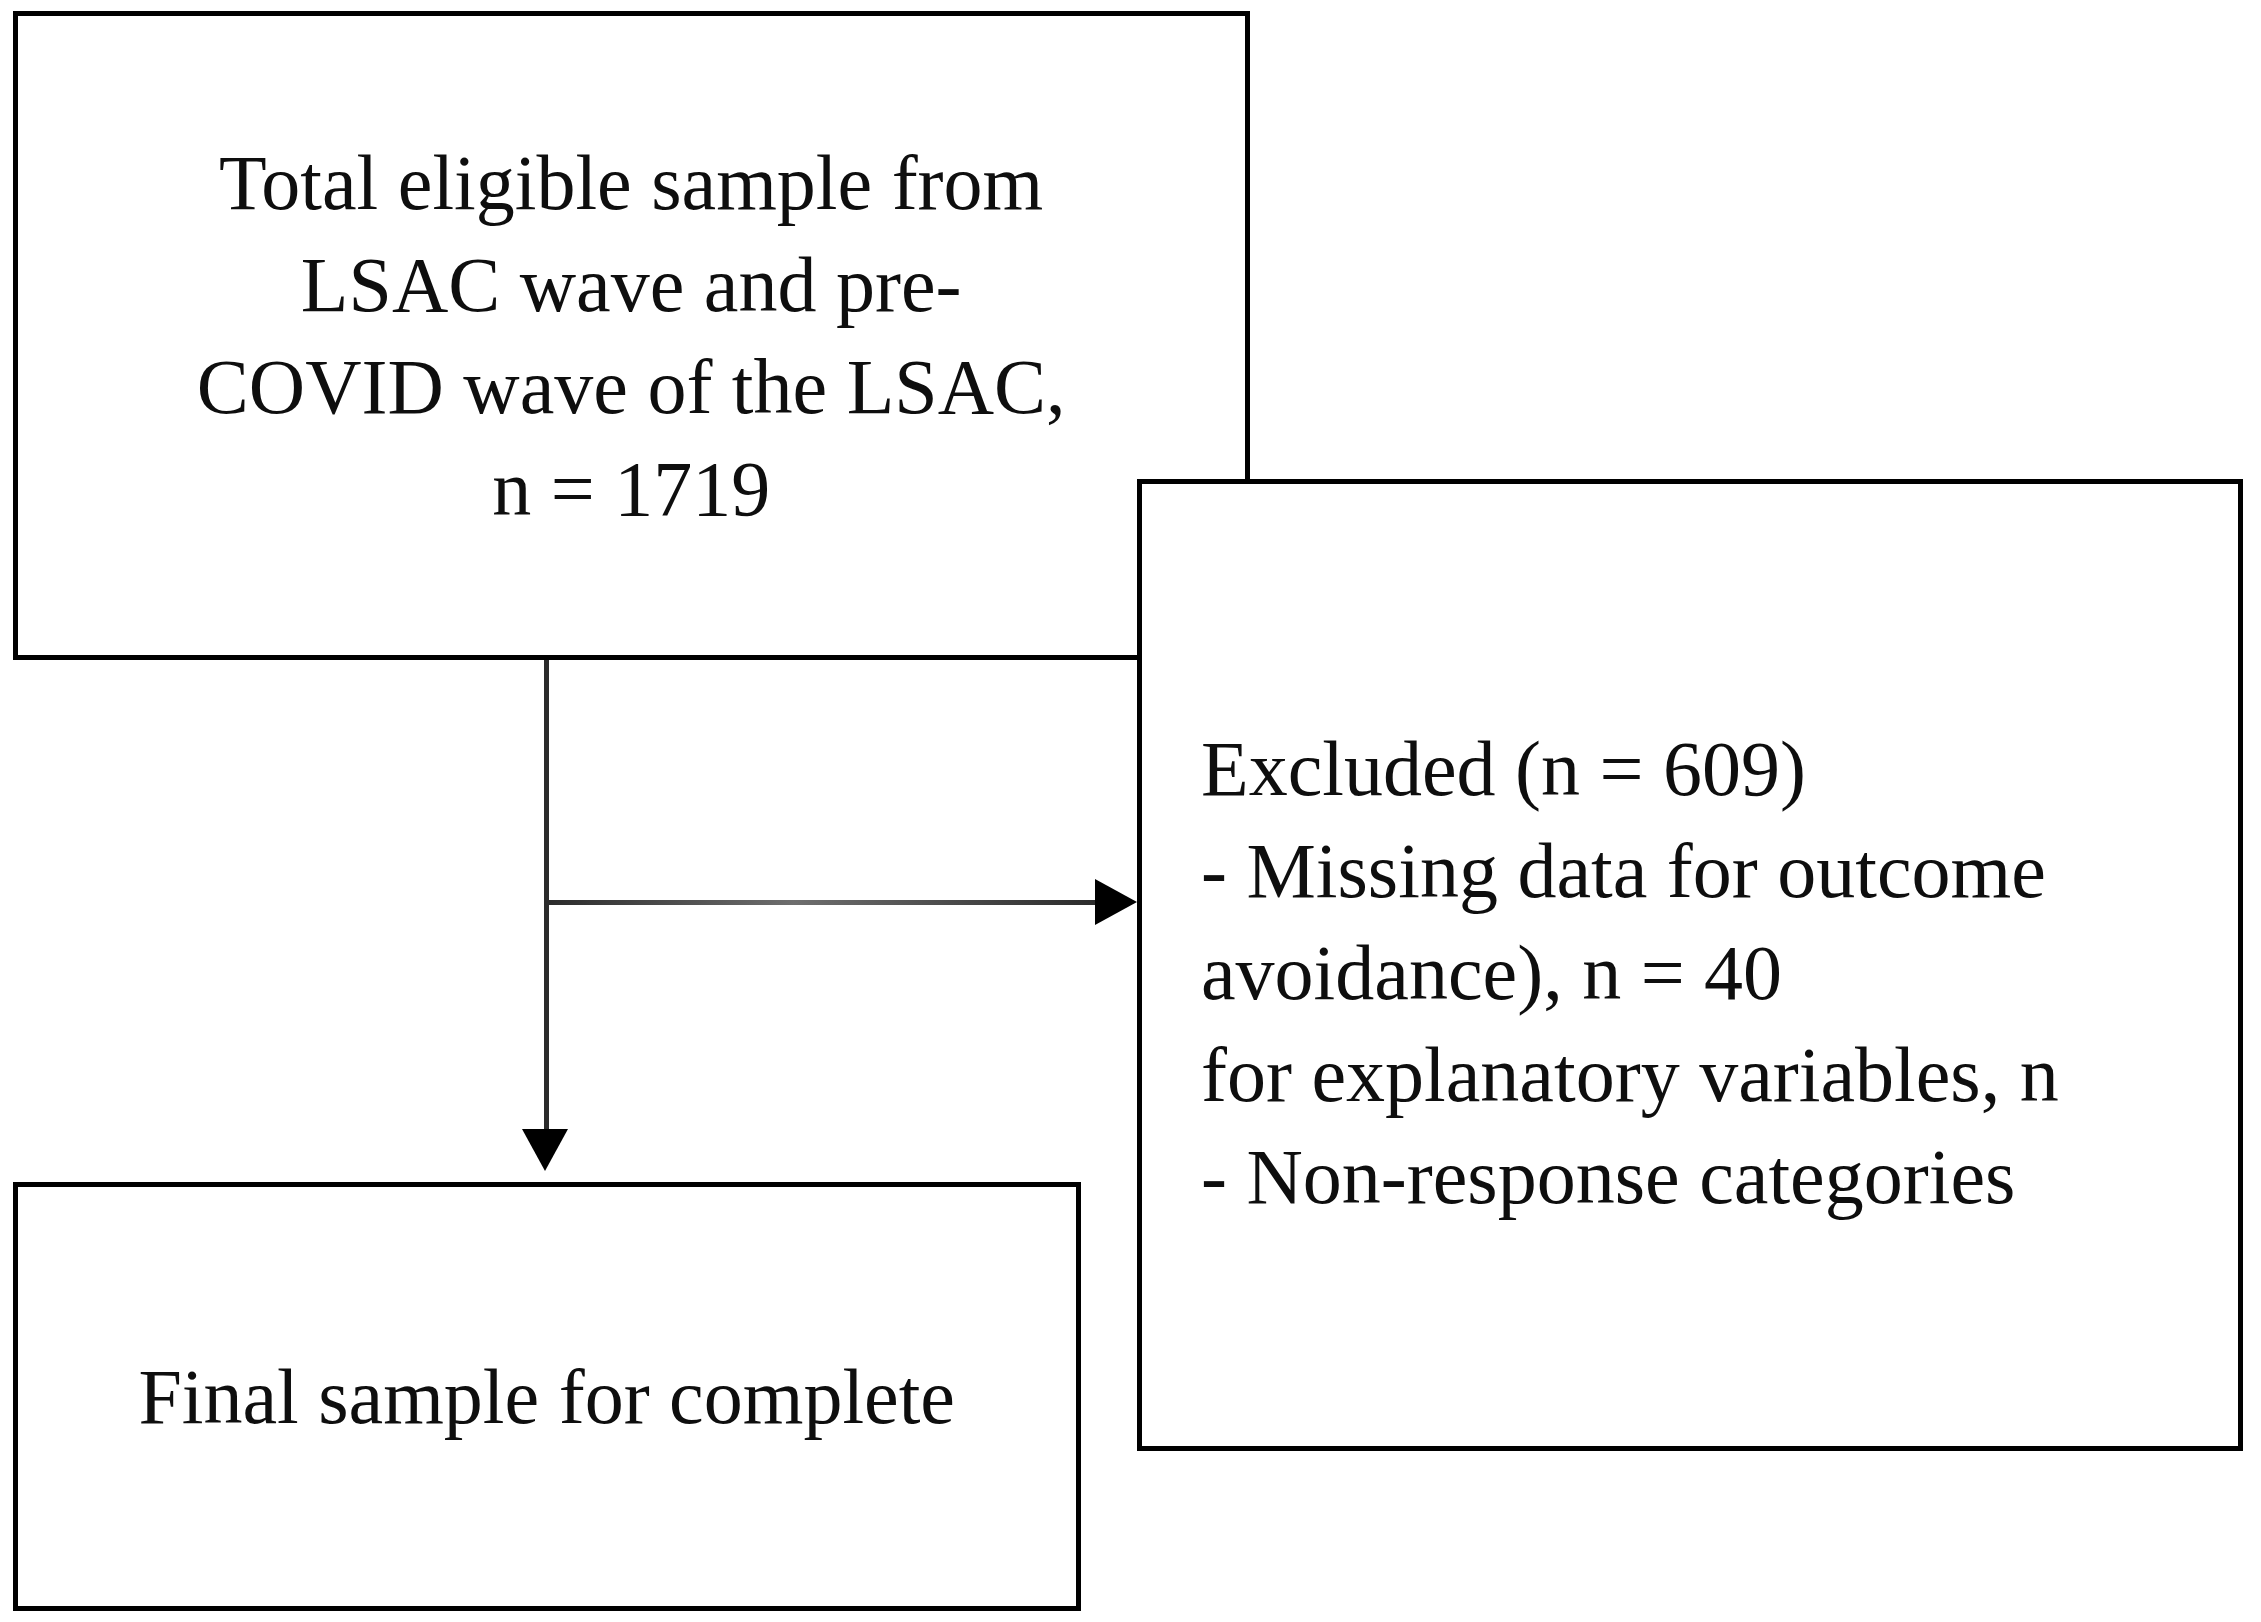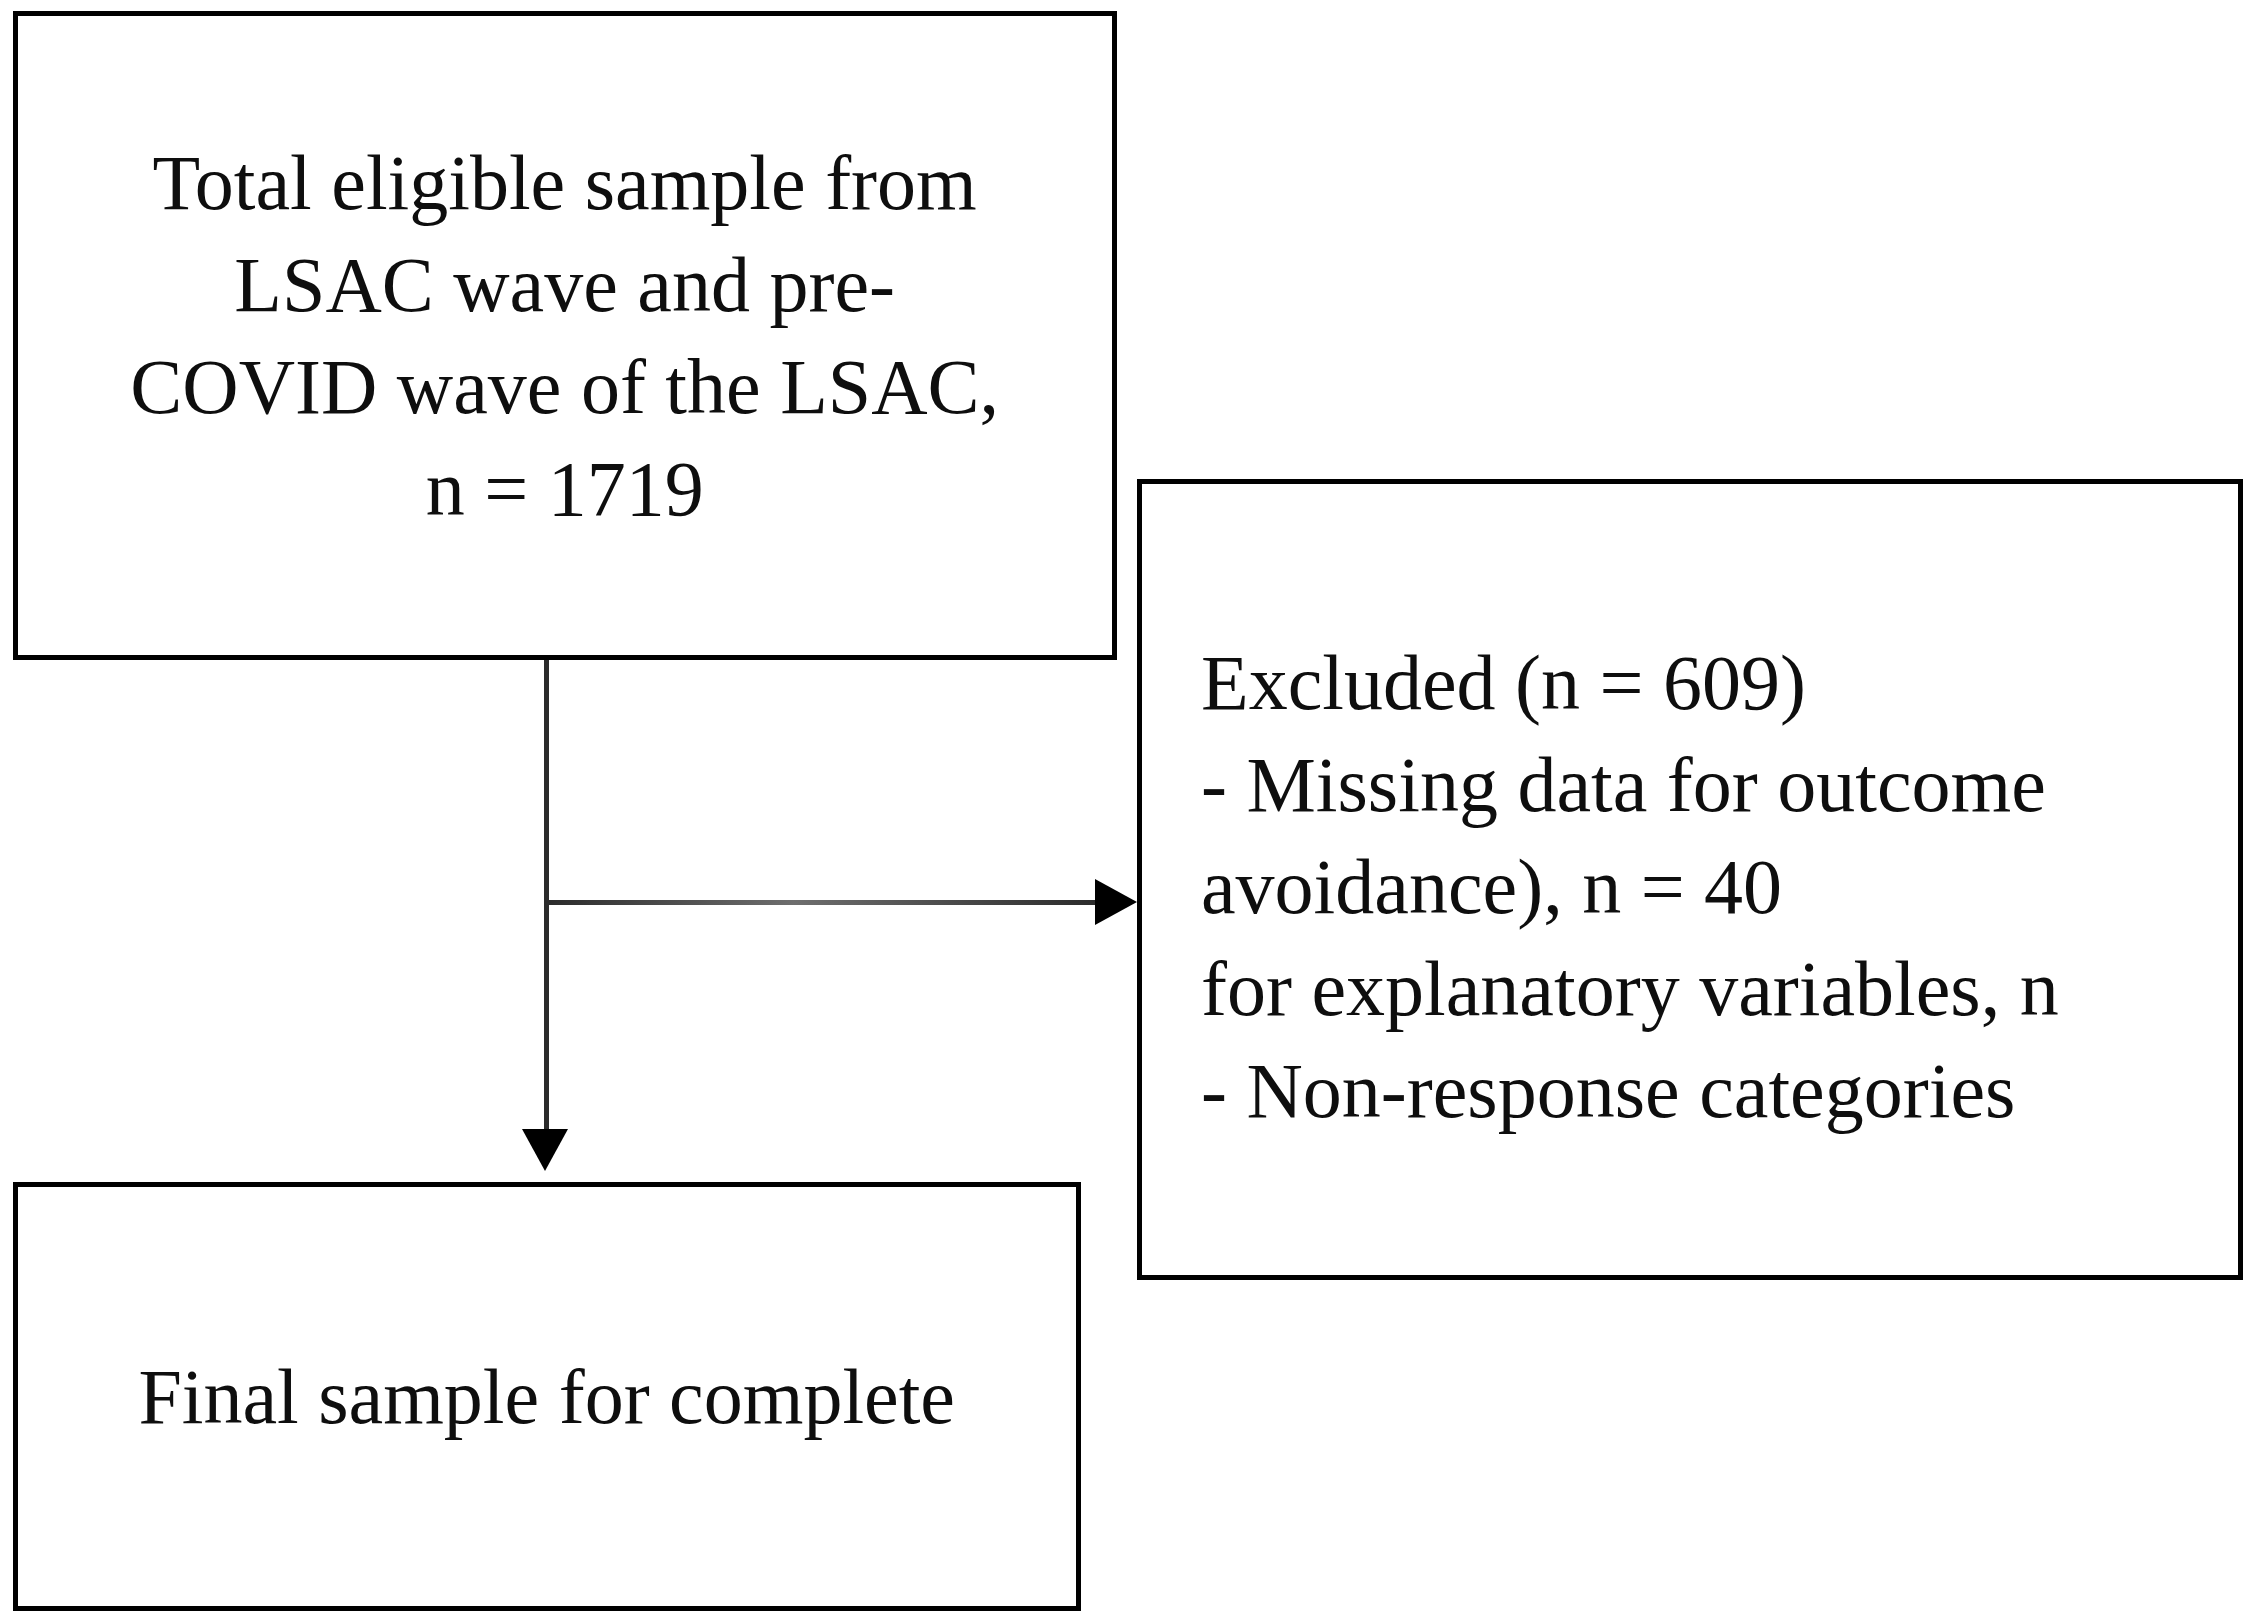--- a/index.html
+++ b/index.html
@@ -25,30 +25,30 @@
     box-sizing: border-box;
   }
   .box .line {
     font-size: 78px;
     line-height: 102px;
     white-space: nowrap;
   }
   #box-total {
     left: 12.7px;
     top: 11px;
-    width: 1104px;
+    width: 1237px;
     height: 649px;
     align-items: center;
     text-align: center;
   }
   #box-excluded {
     left: 1137px;
     top: 479px;
     width: 1106px;
-    height: 801px;
+    height: 972px;
     align-items: flex-start;
     text-align: left;
     padding-left: 59px;
     padding-top: 15px;
   }
   #box-final {
     left: 12.7px;
     top: 1171px;
     width: 1068px;
     height: 429px;

